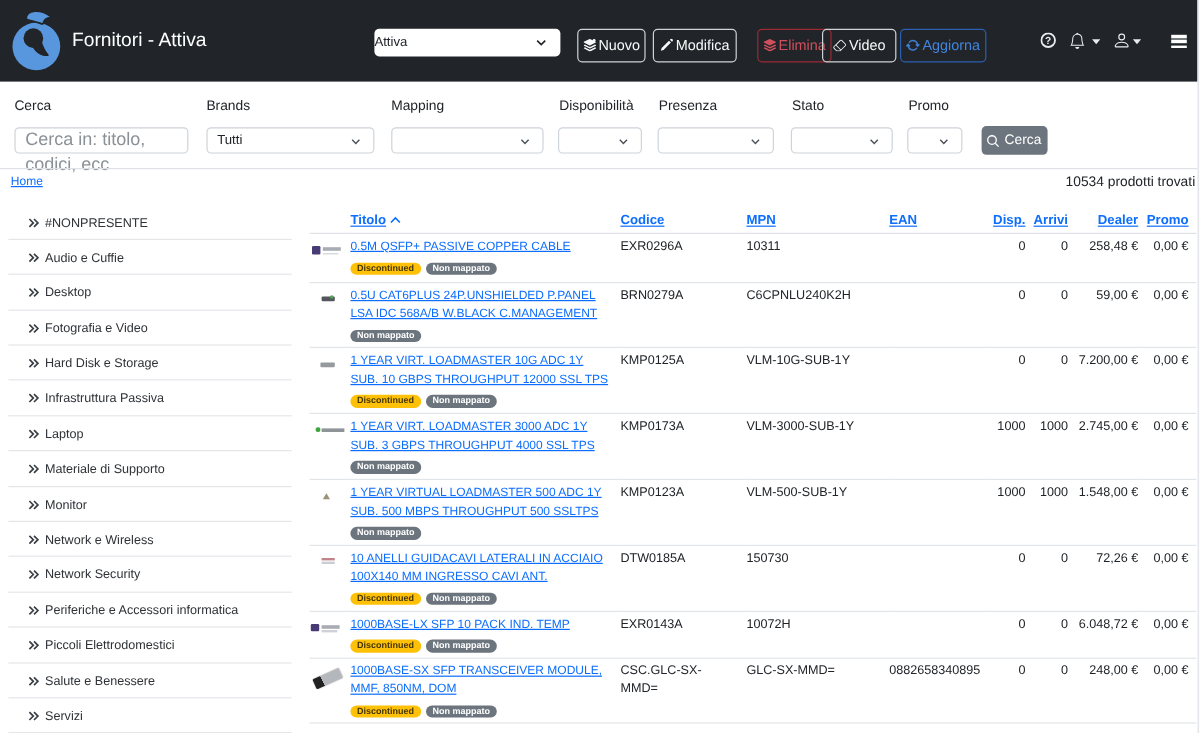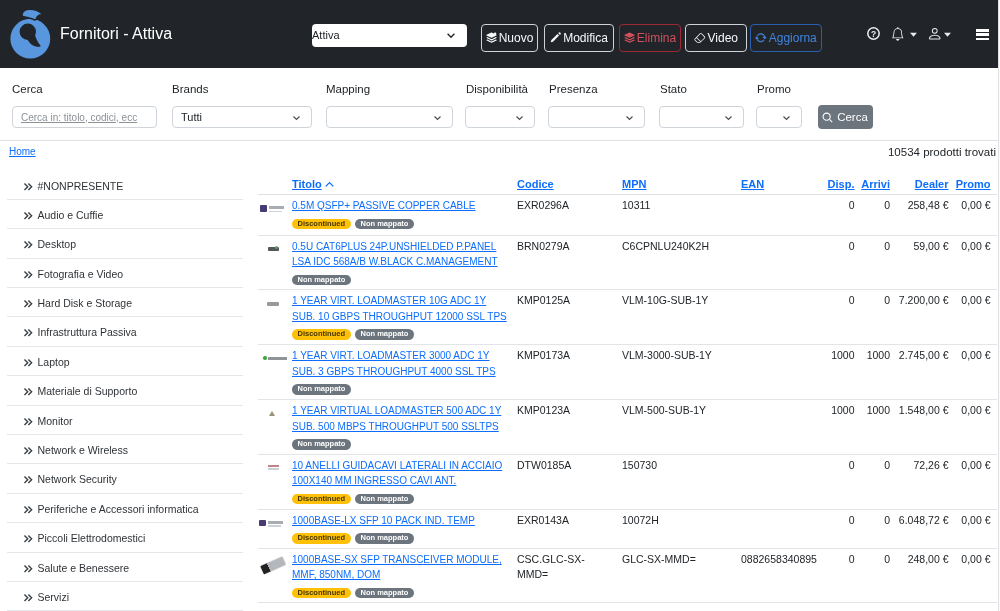--- a/index.html
+++ b/index.html
@@ -6,27 +6,27 @@
 html,body { width:1000px; height:611px; overflow:hidden; }
 body { font-family:"Liberation Sans", sans-serif; background:#fff; position:relative; }
 .abs { position:absolute; }
 
 
 #navbar { position:absolute; left:0; top:0; width:998px; height:68px; background:#212529; }
 #scrolltrack { position:absolute; right:0; top:0; width:2.5px; height:611px; background:#fcfcfd; border-left:1px solid #dee2e6; z-index:50; }
 #navtitle { position:absolute; left:60px; top:25px; color:#fff; font-size:16px; line-height:18px; }
 #navselect { position:absolute; left:312px; top:24px; width:155px; height:23px; background:#fff; border-radius:4px; font-size:11px; color:#212529; line-height:23px; padding-left:0; }
 .nbtn { position:absolute; top:23.5px; height:28px; border-radius:4px; border:1px solid #ced3d8; color:#f8f9fa; font-size:12px; display:flex; align-items:center; justify-content:center; gap:2px; }
-.nbtn.red { border-color:#9c2933; color:#d04f5c; }
+.nbtn.red { border-color:#9c2933; color:#d04f5c;margin-left:12px; }
 .nbtn.blue { border-color:#2b5fae; color:#4384dd; }
 
 
 .flabel { position:absolute; top:81.5px; font-size:11.5px; line-height:14px; color:#212529; }
 .fctl { position:absolute; top:105.5px; height:22.5px; border:1px solid #ced4da; border-radius:4px; background:#fff; font-size:11px; color:#212529; line-height:20.5px; padding-left:8px; }
-.ph { color:#8a9197; font-size:10px;text-decoration:underline; }
+.ph { color:#8a9197; font-size:15px; }
 #btn-cerca { position:absolute; left:817.5px; top:105px; width:55px; height:24px; background:#6c757d; border-radius:4px; color:#fff; font-size:11.5px; display:flex; align-items:center; justify-content:center; gap:4px; }
 #hr1 { position:absolute; left:0; top:140px; width:998px; height:0; border-top:1px solid #dee2e6; }
 
 
 #home { position:absolute; left:9px; top:144.5px; font-size:10px; line-height:14px; color:#0d6efd; text-decoration:underline; }
 #count { position:absolute; right:4px; top:144.5px; font-size:11.5px; line-height:14px; color:#212529; }
 
 
 #sidebar { position:absolute; left:7px; top:170.5px; width:236px; }
 #sidebar .item { height:29.4px; border-bottom:1px solid #e4e7ea; padding:8px 0 0 16px; font-size:10.5px; color:#2f3337; line-height:14px; white-space:nowrap; }

